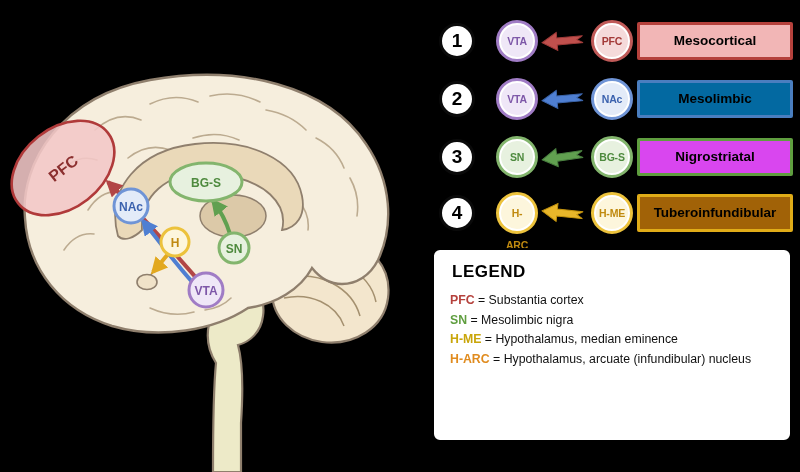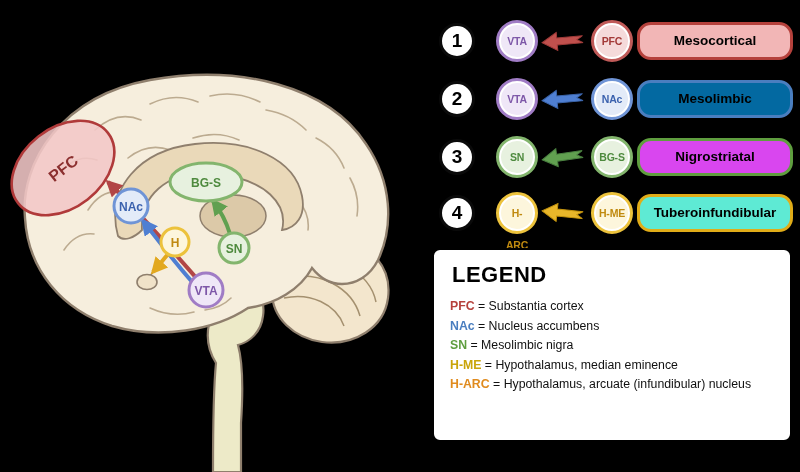--- a/index.html
+++ b/index.html
@@ -16,45 +16,45 @@
   .numc{position:absolute;left:7px;top:4px;width:30px;height:30px;border:3px solid #0a0a0a;
         border-radius:50%;background:#fff;color:#000;font-weight:bold;font-size:19px;
         line-height:30px;text-align:center;}
   .node{position:absolute;top:1px;width:32px;height:32px;border:3px solid;border-radius:50%;
         background:#fff;padding:2px;}
   .node .inn{width:32px;height:32px;border-radius:50%;text-align:center;line-height:32px;
         font-weight:bold;font-size:10.5px;letter-spacing:-0.2px;}
   .n1{left:64px}.n2{left:159px}
   .parrow{position:absolute;left:109px;top:12px;}
   .pbox{position:absolute;left:205px;top:3px;width:150px;height:32px;border:3px solid;
-        border-radius:14px;text-align:center;line-height:32px;font-weight:bold;font-size:13.5px;
+        border-radius:2px;text-align:center;line-height:32px;font-weight:bold;font-size:13.5px;
         color:#000;}
 
   .ring-vta{border-color:#a07cc5}.in-vta{background:#efe7f7;color:#7d57a8}
   .ring-pfc{border-color:#c05a58}.in-pfc{background:#f5dada;color:#a33a38}
   .ring-nac{border-color:#6f94d6}.in-nac{background:#e3ebf8;color:#3b62ae}
   .ring-grn{border-color:#83b56d}.in-grn{background:#e7f1df;color:#4e8a3e}
   .ring-gold{border-color:#ecc23c}.in-gold{background:#fdf6dc;color:#c08a10}
 
   .box-meso{background:#f2b6b6;border-color:#b5413c}
   .box-limb{background:#0369a1;border-color:#4a7ebf}
   .box-nigro{background:#d946ef;border-color:#5f9e3f}
-  .box-tuber{background:#5eead4;border-color:#e0ac18}
+  .box-tuber{background:#a16207;border-color:#e0ac18}
 
   .a-red{fill:#c0504d;stroke:#9e3a38}
   .a-blue{fill:#4f7fd2;stroke:#3a63a8}
   .a-grn{fill:#61a050;stroke:#4a8040}
   .a-gold{fill:#e8b62a;stroke:#c3930e}
   .rot1{transform:rotate(-5deg)}.rot2{transform:rotate(-5deg)}
   .rot3{transform:rotate(-8deg)}.rot4{transform:rotate(6deg)}
 
   
   #legend{position:absolute;left:432px;top:248px;width:360px;height:194px;background:#fff;
           border:2px solid #000;border-radius:8px;box-sizing:border-box;padding:12px 16px;}
-  #legend h2{margin:0 0 9px 2px;font-size:22px;letter-spacing:.5px;color:#000;}
+  #legend h2{margin:0 0 9px 2px;font-size:17px;letter-spacing:.5px;color:#000;}
   .litem{font-size:12.3px;line-height:19.5px;color:#111;white-space:nowrap;}
   .abbr{font-weight:bold;}
   .c-vta{color:#8e5fa8}.c-pfc{color:#b5413c}.c-nac{color:#4a7ebf}.c-sn{color:#5f9e3f}
   .c-bgs{color:#5f9e3f}.c-harc{color:#e08b1e}.c-hme{color:#c9a50a}
 </style>
 </head>
 <body>
 
 <div id="stage">
 
@@ -168,19 +168,18 @@
     </svg>
     <div class="node n2 ring-gold">
         <div class="inn in-gold">H-ME</div>
       </div>
     <div class="pbox box-tuber">Tuberoinfundibular</div>
   </div>
 
   <div id="legend">
     <h2>LEGEND</h2>
     <div class="litem"><span class="abbr c-pfc">PFC</span><span> = Substantia cortex</span></div>
-    <div class="litem"><span class="abbr c-nac">NAc</span><span> = Nucleus accumbens</span></div>
     <div class="litem"><span class="abbr c-sn">SN</span><span> = Mesolimbic nigra</span></div>
     <div class="litem"><span class="abbr c-hme">H-ME</span><span> = Hypothalamus, median eminence</span></div>
     <div class="litem"><span class="abbr c-harc">H-ARC</span><span> = Hypothalamus, arcuate (infundibular) nucleus</span></div>
   </div>
 
 </div>
 
 </body></html>

